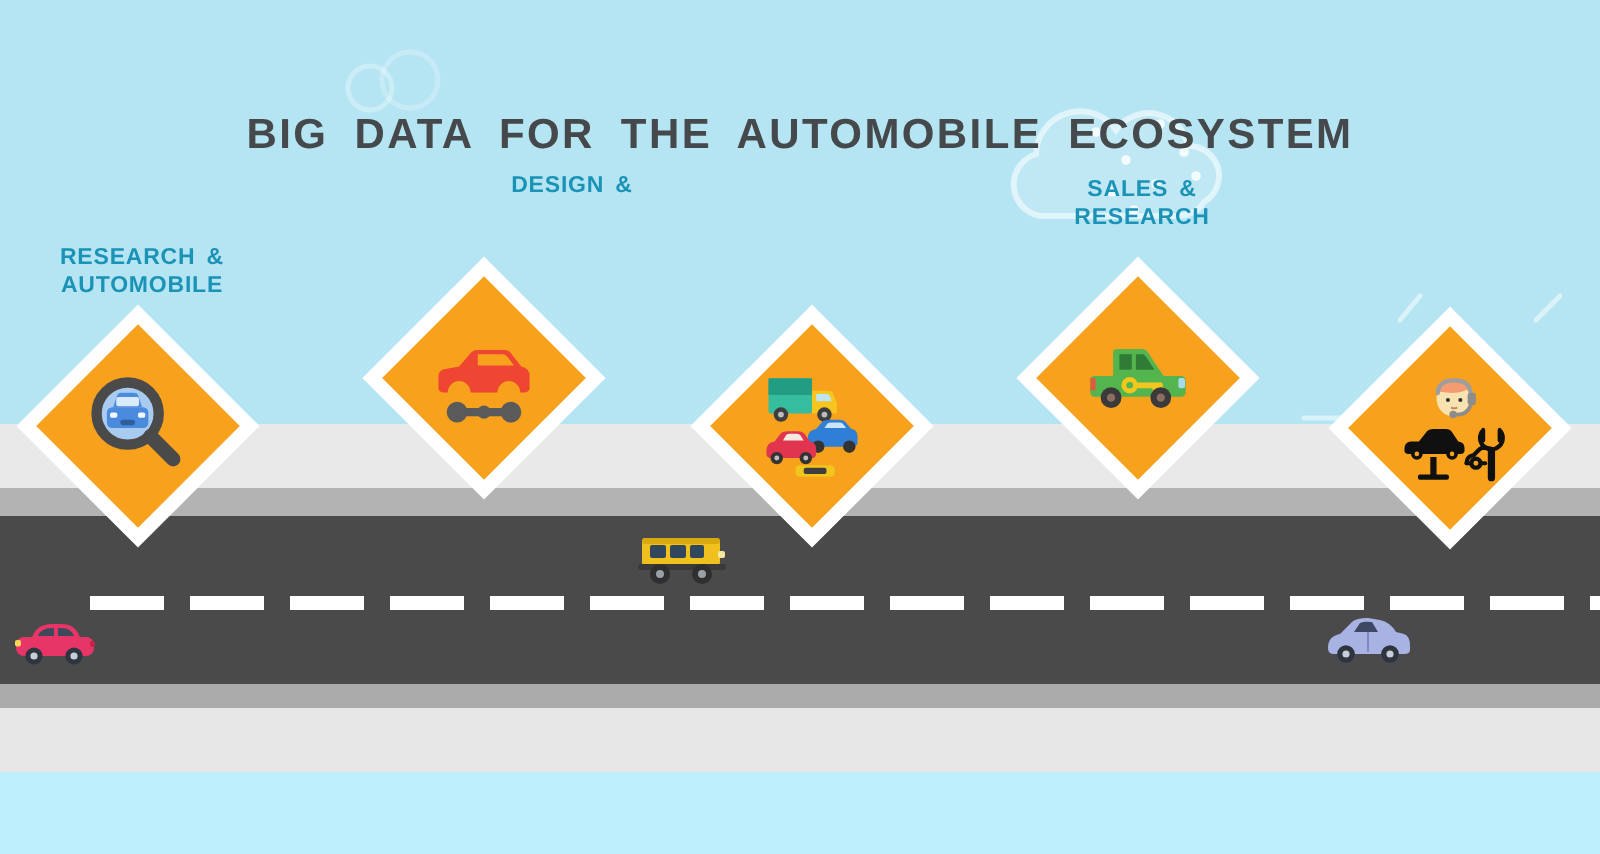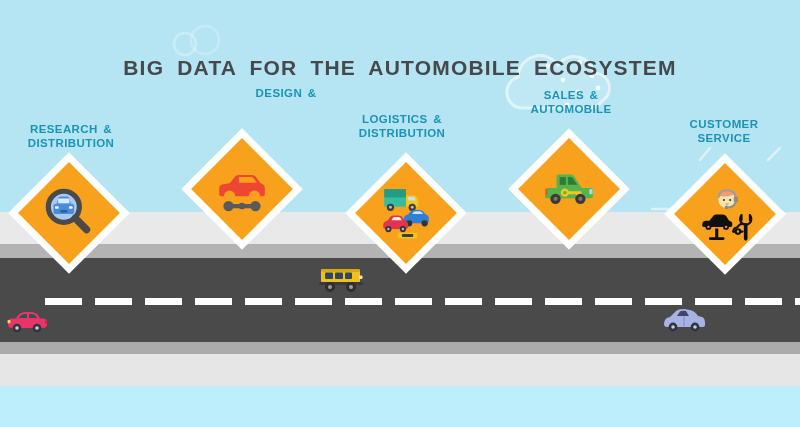--- a/index.html
+++ b/index.html
@@ -85,36 +85,28 @@
       <line x1="700" y1="160" x2="710" y2="148"></line>
       <path d="M690,216 a42,42 0 0 1 14,-30" fill="none" stroke="rgba(255,255,255,0.35)" stroke-width="5"></path>
     </g>
   </svg>
 
   <div class="page-title">BIG DATA FOR THE AUTOMOBILE ECOSYSTEM</div>
 
 
   <div class="stage-label" style="left:71px;top:122px;">
     <div>RESEARCH &amp;</div>
-    <div>DISTRIBUTION</div>
+    <div>AUTOMOBILE</div>
   </div>
   <div class="stage-label" style="left:242px;top:86px;margin-left:44px;">
     <div>DESIGN &amp;</div>
   </div>
-  <div class="stage-label" style="left:402px;top:112px;">
-    <div>LOGISTICS &amp;</div>
-    <div>DISTRIBUTION</div>
-  </div>
   <div class="stage-label" style="left:571px;top:88px;">
     <div>SALES &amp;</div>
-    <div>AUTOMOBILE</div>
-  </div>
-  <div class="stage-label" style="left:724px;top:117px;">
-    <div>CUSTOMER</div>
-    <div>SERVICE</div>
+    <div>RESEARCH</div>
   </div>
 
   <div class="diamond" style="left:26px;top:170px;">
       <div class="diamond-fill"></div>
     </div>
   <div class="diamond" style="left:199px;top:146px;">
       <div class="diamond-fill"></div>
     </div>
   <div class="diamond" style="left:363px;top:170px;">
       <div class="diamond-fill"></div>

